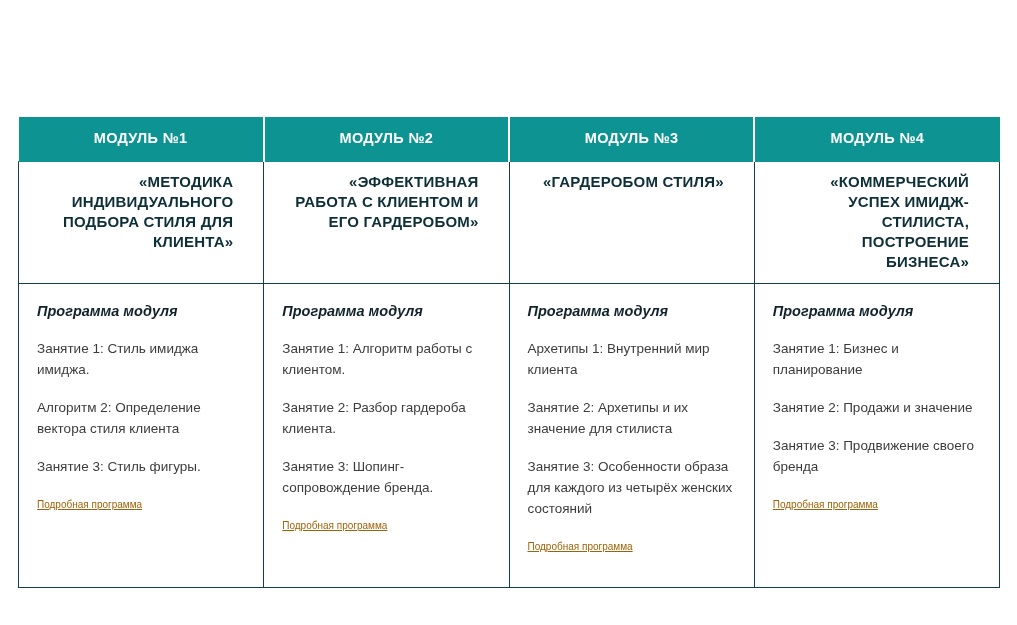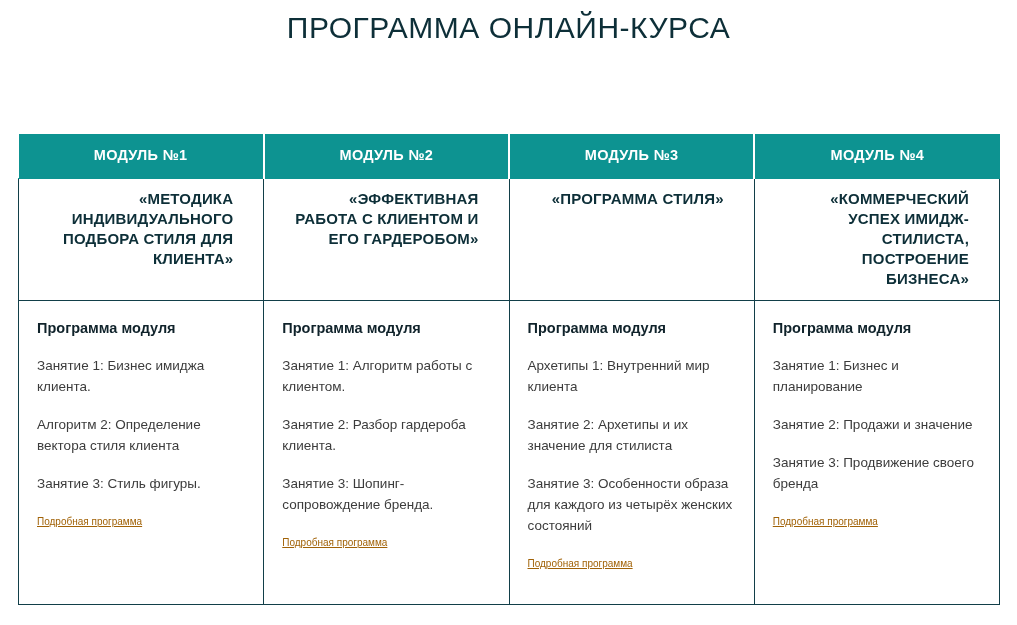--- a/index.html
+++ b/index.html
@@ -32,21 +32,21 @@
     font-weight: 400;
     letter-spacing: 0.5px;
     line-height: 40px;
     white-space: nowrap;
   }
 
   
   .program-table {
     position: absolute;
     left: 18px;
-    top: 134px;
+    top: 117px;
     width: 982px;
     border-collapse: collapse;
     table-layout: fixed;
   }
   .program-table td,
   .program-table th {
     box-sizing: border-box;
     vertical-align: top;
   }
 
@@ -93,20 +93,21 @@
     padding: 18px 18px 12px 18px;
   }
   .mod-body-cell:not(:first-child) { border-left: none; }
 
   .body-heading {
     color: #10232b;
     font-size: 14.5px;
     font-weight: bold;
     margin: 0 0 18px 0;
     line-height: 18px;
+    font-style: italic;
   }
   .lesson {
     color: #3c3c3c;
     font-size: 13.5px;
     line-height: 21px;
     margin: 0 0 17px 0;
   }
   .detail-link {
     display: inline-block;
     color: #a16207;
@@ -115,51 +116,50 @@
     text-decoration: underline;
     cursor: pointer;
   }
 </style>
 </head>
 <body>
 
 <div class="page">
 
   <div class="title-block">
-    <div class="title-line">ПРОГРАММА ОНЛАЙН-КУРСА</div>
   </div>
 
   <table class="program-table">
     <tbody>
         <tr>
       <th class="mod-head">МОДУЛЬ №1</th>
       <th class="mod-head">МОДУЛЬ №2</th>
       <th class="mod-head">МОДУЛЬ №3</th>
       <th class="mod-head">МОДУЛЬ №4</th>
     </tr>
 
     <tr>
       <td class="mod-title-cell">
         <div class="mod-title-text">«МЕТОДИКА ИНДИВИДУАЛЬНОГО ПОДБОРА СТИЛЯ ДЛЯ КЛИЕНТА»</div>
       </td>
       <td class="mod-title-cell">
         <div class="mod-title-text">«ЭФФЕКТИВНАЯ РАБОТА С КЛИЕНТОМ И ЕГО ГАРДЕРОБОМ»</div>
       </td>
       <td class="mod-title-cell">
-        <div class="mod-title-text">«ПРОГРАММА СТИЛЯ»</div>
+        <div class="mod-title-text">«ГАРДЕРОБОМ СТИЛЯ»</div>
       </td>
       <td class="mod-title-cell">
         <div class="mod-title-text">«КОММЕРЧЕСКИЙ УСПЕХ ИМИДЖ-СТИЛИСТА, ПОСТРОЕНИЕ БИЗНЕСА»</div>
       </td>
     </tr>
 
     <tr>
       <td class="mod-body-cell">
         <p class="body-heading">Программа модуля</p>
-        <p class="lesson">Занятие 1: Бизнес имиджа клиента.</p>
+        <p class="lesson">Занятие 1: Стиль имиджа имиджа.</p>
         <p class="lesson">Алгоритм 2: Определение вектора стиля клиента</p>
         <p class="lesson">Занятие 3: Стиль фигуры.</p>
         <span class="detail-link">Подробная программа</span>
       </td>
       <td class="mod-body-cell">
         <p class="body-heading">Программа модуля</p>
         <p class="lesson">Занятие 1: Алгоритм работы с клиентом.</p>
         <p class="lesson">Занятие 2: Разбор гардероба клиента.</p>
         <p class="lesson">Занятие 3: Шопинг-сопровождение бренда.</p>
         <span class="detail-link">Подробная программа</span>

